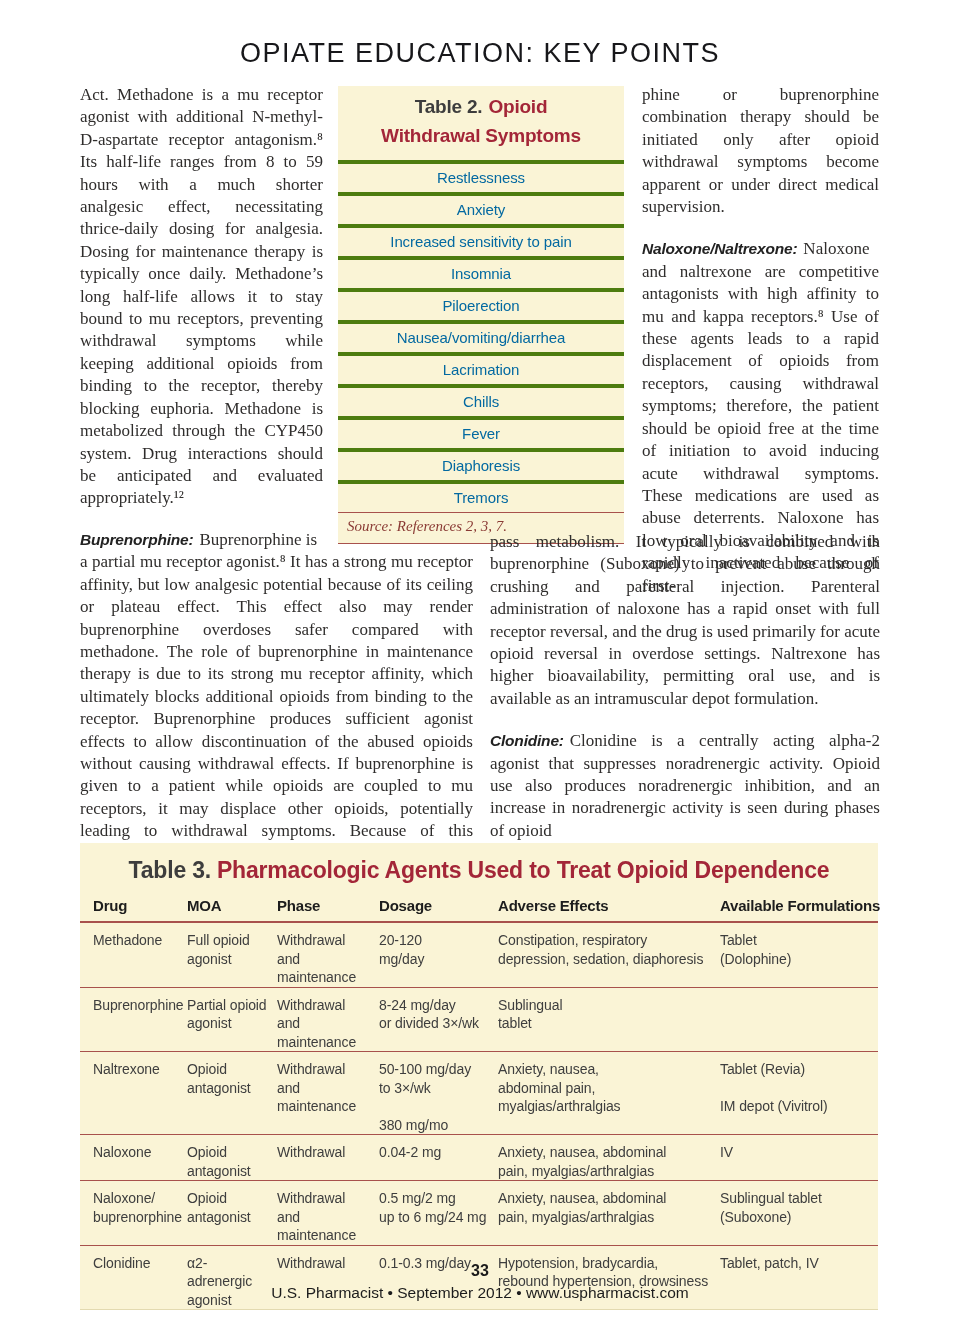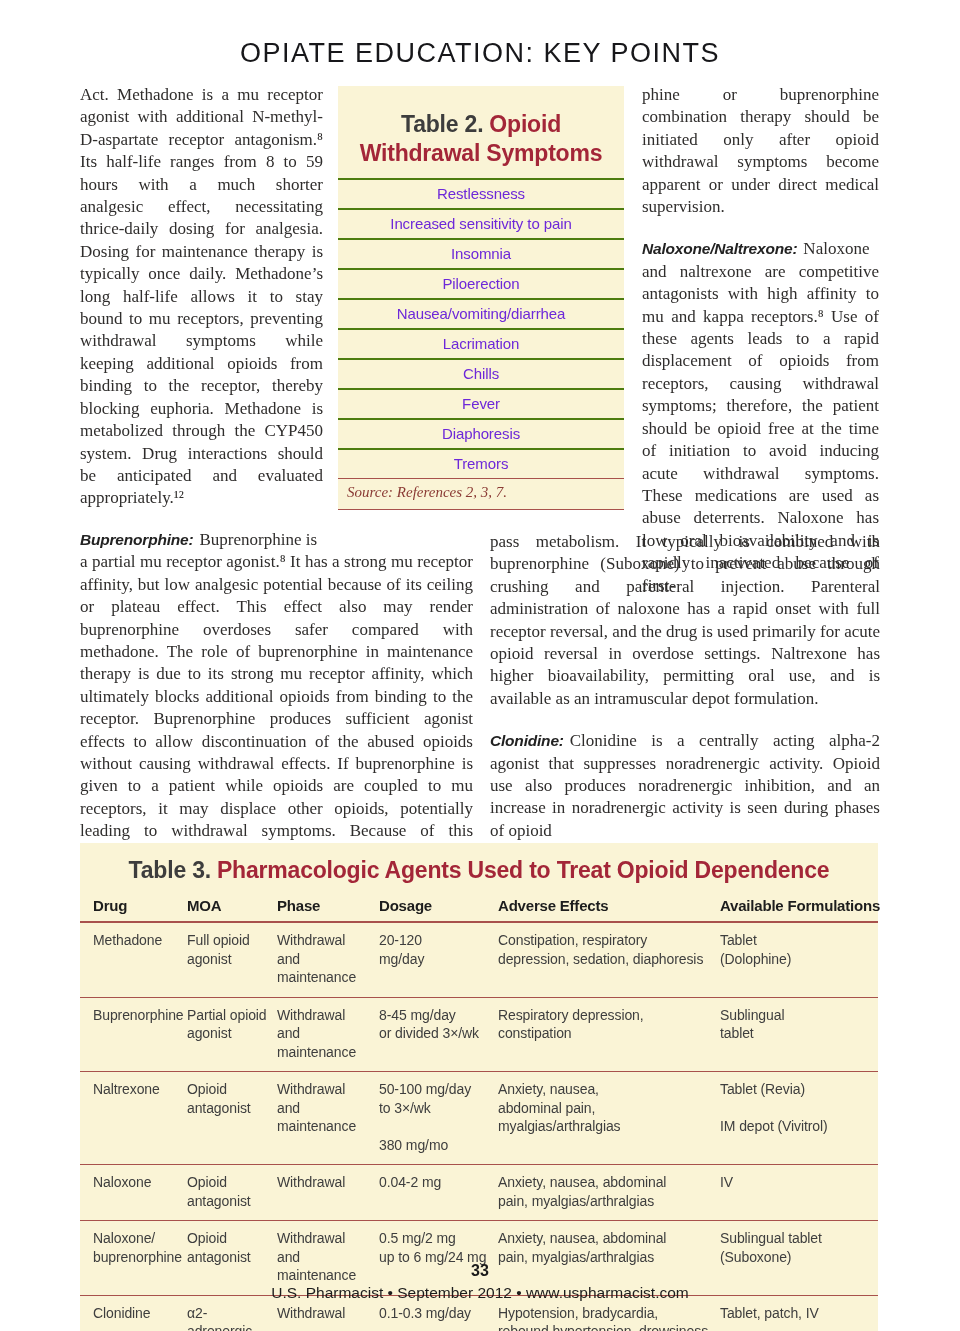--- a/index.html
+++ b/index.html
@@ -16,43 +16,43 @@
     font-size:15.5px;letter-spacing:-0.2px;color:#222;margin-right:6px;}
 
   .colA{position:absolute;left:80px;top:84px;width:243px;}
   .colC{position:absolute;left:642px;top:84px;width:237px;}
   .midL{position:absolute;left:80px;top:509px;width:393px;margin-top:20px;}
   .midR{position:absolute;left:490px;top:531px;width:390px;}
 
   
   .table2{position:absolute;left:338px;top:86px;width:286px;background:#faf4d6;
     border-bottom:1px solid #a8514c;}
-  .t2-title{text-align:center;padding:24px 6px 10px;
-    font-family:"Liberation Sans",sans-serif;font-weight:bold;font-size:23px;
+  .t2-title{text-align:center;padding:6px 6px 10px;
+    font-family:"Liberation Sans",sans-serif;font-weight:bold;font-size:19px;
     line-height:29px;letter-spacing:-0.2px;}
   .t-label{color:#3d3d3d;margin-right:6px;}
   .t-red{color:#a32638;}
-  .t2-row{border-top:2px solid #4d7c0f;text-align:center;
-    font-family:"Liberation Sans",sans-serif;font-size:15px;color:#6d28d9;
+  .t2-row{border-top:4px solid #4d7c0f;text-align:center;
+    font-family:"Liberation Sans",sans-serif;font-size:15px;color:#0369a1;
     padding:5px 4px;line-height:18px;letter-spacing:-0.1px;}
   .t2-source{border-top:1px solid #a8514c;font-family:"Liberation Serif","DejaVu Serif",serif;
     font-style:italic;font-size:15px;color:#8a3a34;padding:5px 8px 8px 9px;text-align:left;}
 
   
   .table3{position:absolute;left:80px;top:843px;width:798px;background:#faf4d6;
     border-bottom:1px solid #e3dab0;}
   .t3-title{text-align:center;padding:14px 10px 9px;
     font-family:"Liberation Sans",sans-serif;font-weight:bold;font-size:23px;
     letter-spacing:-0.2px;}
   .t3-grid{display:grid;grid-template-columns:94px 90px 102px 119px 222px 1fr;
     padding:0 13px;}
   .t3-head{padding-top:4px;padding-bottom:7px;}
   .t3-head span{font-family:"Liberation Sans",sans-serif;font-weight:bold;font-size:15px;
     color:#1d1d1d;letter-spacing:-0.2px;white-space:nowrap;}
-  .t3-row{border-top:1.5px solid #a8514c;padding-top:8px;padding-bottom:10px;}
+  .t3-row{border-top:1.5px solid #a8514c;padding-top:8px;}
   .t3-body .t3-row:first-child{border-top-width:2px;}
   .t3-row div{font-family:"Liberation Sans",sans-serif;font-size:14px;line-height:18.5px;
     color:#3e3e3e;white-space:pre-line;padding-right:8px;letter-spacing:-0.1px;}
 
   
   .footer-page{position:absolute;top:1262px;left:0;width:100%;text-align:center;
     font-family:"Liberation Sans",sans-serif;font-weight:bold;font-size:16px;color:#1a1a1a;}
   .footer-credit{position:absolute;top:1284px;left:0;width:100%;text-align:center;
     font-family:"Liberation Sans",sans-serif;font-size:15.5px;color:#1c1c1c;}
 </style>
@@ -66,20 +66,21 @@
   <div class="colA">
     <p class="para">Act. Methadone is a mu receptor agonist with additional N-methyl-D-aspartate receptor antagonism.⁸ Its half-life ranges from 8 to 59 hours with a much shorter analgesic effect, necessitating thrice-daily dosing for analgesia. Dosing for maintenance therapy is typically once daily. Methadone’s long half-life allows it to stay bound to mu receptors, preventing withdrawal symptoms while keeping additional opioids from binding to the receptor, thereby blocking euphoria. Methadone is metabolized through the CYP450 system. Drug interactions should be anticipated and evaluated appropriately.¹²</p>
   </div>
 
   <div class="table2">
     <div class="t2-title">
       <span class="t-label">Table 2.</span><span class="t-red">Opioid</span><br>
       <span class="t-red">Withdrawal Symptoms</span>
     </div>
     <div class="t2-row">Restlessness</div>
+    <div class="t2-row">Anxiety</div>
     <div class="t2-row">Increased sensitivity to pain</div>
     <div class="t2-row">Insomnia</div>
     <div class="t2-row">Piloerection</div>
     <div class="t2-row">Nausea/vomiting/diarrhea</div>
     <div class="t2-row">Lacrimation</div>
     <div class="t2-row">Chills</div>
     <div class="t2-row">Fever</div>
     <div class="t2-row">Diaphoresis</div>
     <div class="t2-row">Tremors</div>
     <div class="t2-source">Source: References 2, 3, 7.</div>
@@ -124,24 +125,22 @@
 depression, sedation, diaphoresis</div>
         <div>Tablet
 (Dolophine)</div>
       </div>
       <div class="t3-grid t3-row">
         <div>Buprenorphine</div>
         <div>Partial opioid
 agonist</div>
         <div>Withdrawal and
 maintenance</div>
-        <div>8-45 mg/day
+        <div>8-24 mg/day
 or divided 3×/wk</div>
-        <div>Respiratory depression,
-constipation</div>
         <div>Sublingual
 tablet</div>
       </div>
       <div class="t3-grid t3-row">
         <div>Naltrexone</div>
         <div>Opioid
 antagonist</div>
         <div>Withdrawal and
 maintenance</div>
         <div>50-100 mg/day

